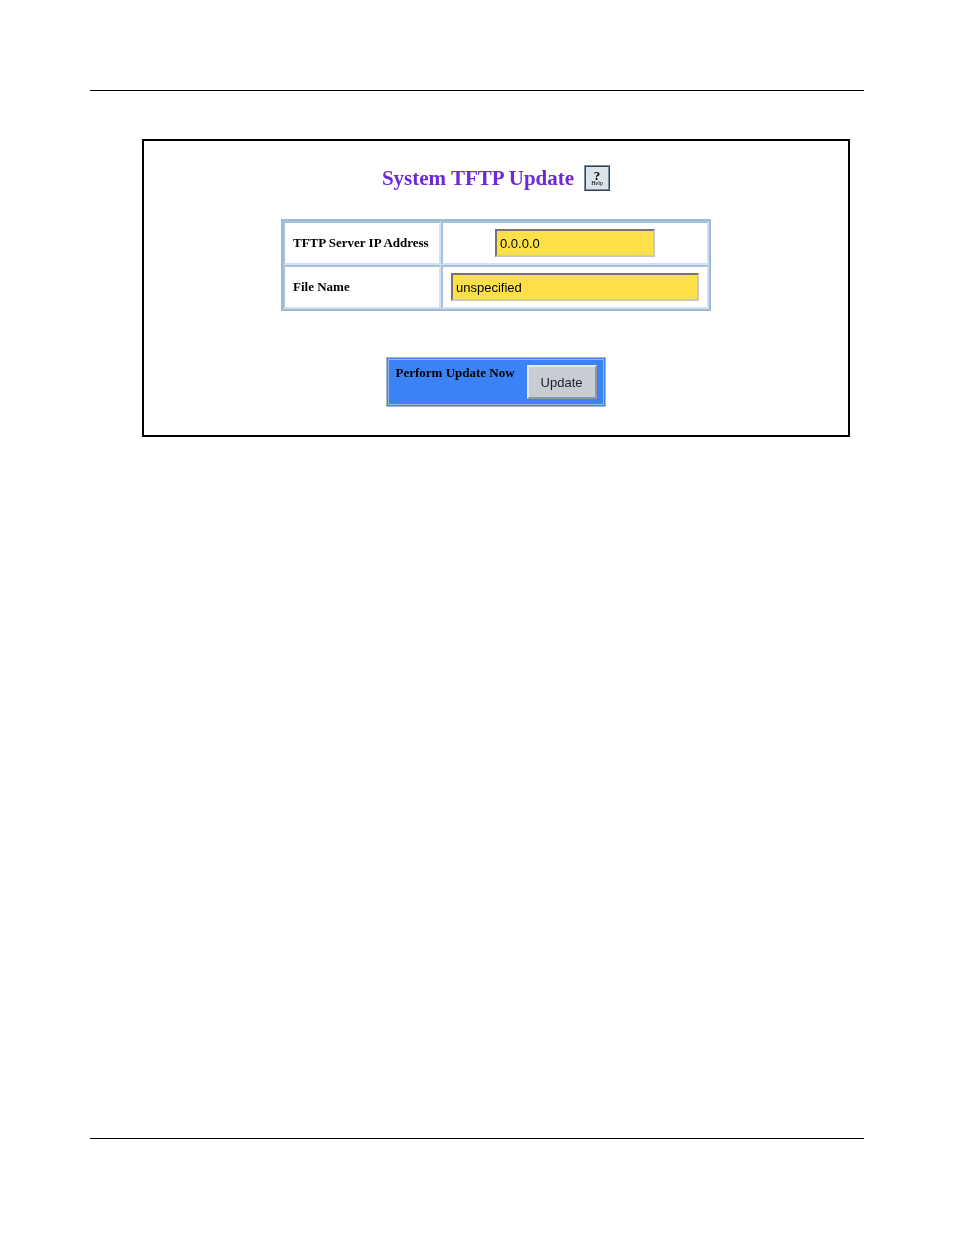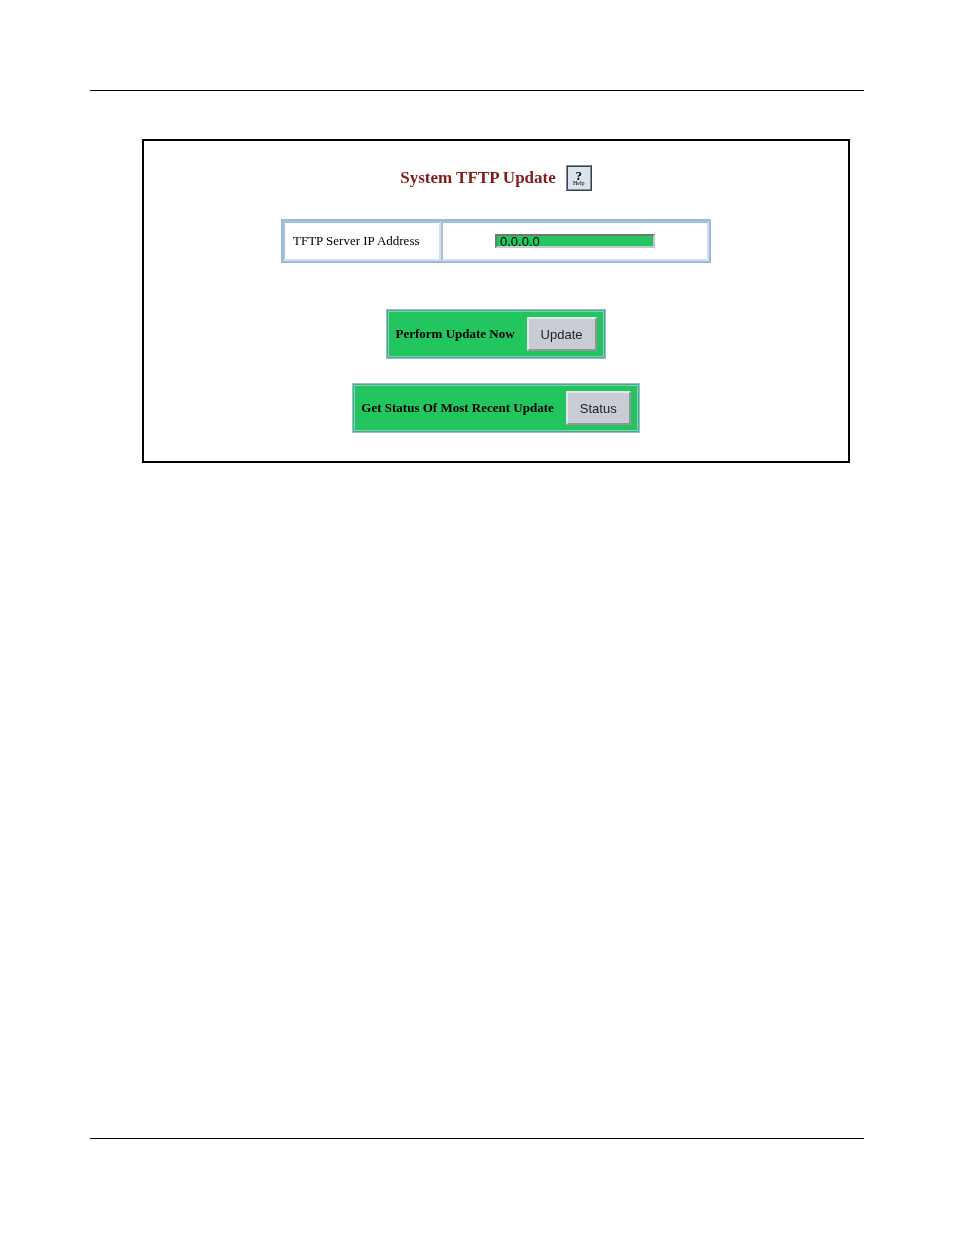--- a/index.html
+++ b/index.html
@@ -33,22 +33,22 @@
     }
     .title-row {
       display: flex;
       align-items: center;
       justify-content: center;
       gap: 10px;
       margin-bottom: 28px;
     }
     .title {
       font-weight: bold;
-      font-size: 17px;
-      color: #7f1d1d;
+      font-size: 21px;
+      color: #6d28d9;
     }
     .help-icon {
       display: inline-flex;
       flex-direction: column;
       align-items: center;
       justify-content: center;
       width: 26px;
       height: 26px;
       border: 2px ridge #7a8ca0;
       background: #dbe3eb;
@@ -79,37 +79,37 @@
       border: 2px solid #d3e0ee;
       border-top-color: #a8c0da;
       border-left-color: #a8c0da;
       background: #fff;
       padding: 6px 8px;
       vertical-align: middle;
       font-size: 13px;
       height: 40px;
     }
     .form-table td.label {
-      font-weight: normal;
+      font-weight: bold;
       width: 158px;
     }
     .form-table td.field {
       text-align: center;
     }
     .field .input-center {
       display: flex;
       justify-content: center;
     }
     input[type="text"] {
       font-family: Arial, sans-serif;
       font-size: 13px;
       border: 2px inset #c8c8c8;
       padding: 2px 3px;
-      background: #22c55e;
-      height: 14px;
+      background: #fde047;
+      height: 28px;
     }
     .input-ip {
       width: 160px;
     }
     .input-full {
       width: 100%;
     }
     .select-wrap {
       display: flex;
       justify-content: center;
@@ -143,24 +143,23 @@
     }
     .actions {
       margin-top: 46px;
       display: flex;
       flex-direction: column;
       align-items: center;
       gap: 24px;
     }
     .action-box {
       border: 3px double #9fbad6;
-      background: #22c55e;
+      background: #3b82f6;
       padding: 5px 6px;
       display: inline-flex;
-      align-items: center;
       gap: 12px;
     }
     .action-box .action-label {
       font-weight: bold;
       font-size: 13px;
     }
     .btn {
       font-family: Arial, sans-serif;
       font-size: 13px;
       background: #c8ccd4;
@@ -198,30 +197,32 @@
     <table class="form-table">
       <tbody>
           <tr>
         <td class="label">TFTP Server IP Address</td>
         <td class="field">
           <div class="input-center">
             <input type="text" class="input-ip" value="0.0.0.0" style="">
           </div>
         </td>
       </tr>
+      <tr>
+        <td class="label">File Name</td>
+        <td class="field">
+          <input type="text" class="input-full" value="unspecified" style="">
+        </td>
+      </tr>
     </tbody>
       </table>
 
     <div class="actions">
       <div class="action-box">
         <span class="action-label">Perform Update Now</span>
         <button class="btn">Update</button>
       </div>
-      <div class="action-box">
-        <span class="action-label">Get Status Of Most Recent Update</span>
-        <button class="btn">Status</button>
-      </div>
     </div>
 
   </div>
 </div>
 
 <hr class="bottom-hr">
 
 </body></html>

